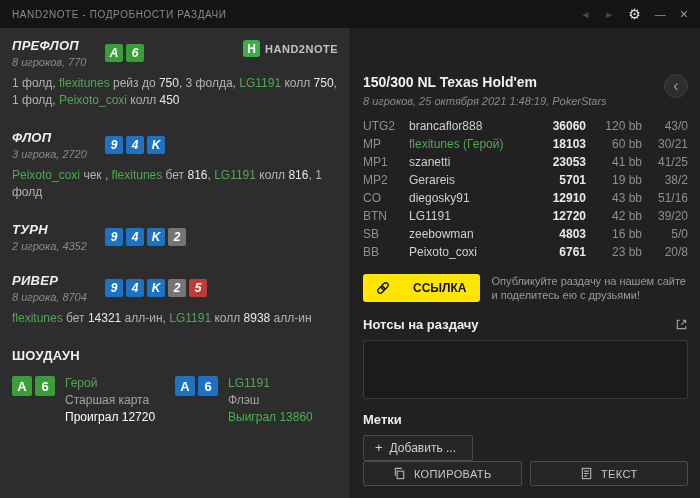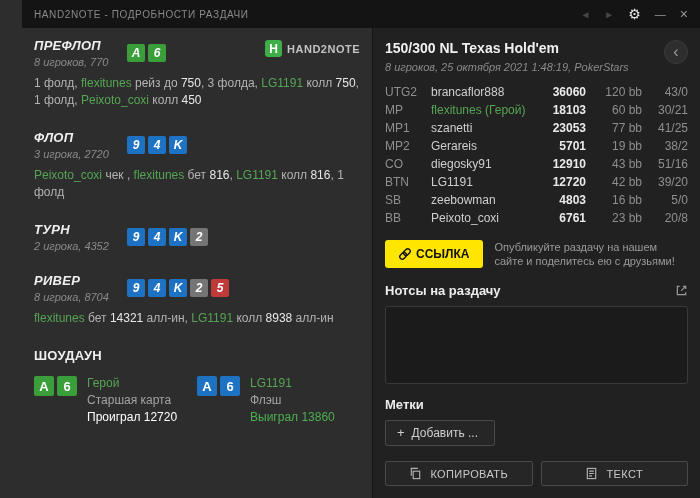--- a/index.html
+++ b/index.html
@@ -1,18 +1,18 @@
 <!DOCTYPE html>
 <html><head>
 <meta charset="utf-8">
 <style>
   * { margin:0; padding:0; box-sizing:border-box; }
   html,body { background:#000; }
   body { font-family:"Liberation Sans", sans-serif; }
-  .window { width:700px; height:498px; background:#2d2d2d; display:flex; flex-direction:column; overflow:hidden;padding-left:22px; }
+  .window { width:700px; height:498px; background:#2d2d2d; display:flex; flex-direction:column; overflow:hidden; }
 
   
   .titlebar { height:28px; flex:0 0 28px; background:#141414; display:flex; align-items:center; padding:0 12px; }
   .tb-title { font-size:10px; color:#8a8a8a; letter-spacing:0.6px; }
   .tb-controls { margin-left:auto; display:flex; align-items:center; gap:14px; }
   .tb-nav { color:#474747; font-size:10px; cursor:default; }
   .tb-gear { color:#e4e4e4; font-size:14px; line-height:1; cursor:pointer; }
   .tb-min { color:#9a9a9a; font-size:11px; cursor:pointer; }
   .tb-close { color:#9a9a9a; font-size:14px; cursor:pointer; }
 
@@ -38,36 +38,36 @@
 
   .showdown { margin-top:6px; }
   .showdown-row { display:flex; margin-top:13px; }
   .sd-player { flex:1; display:flex; gap:7px; align-items:flex-start; }
   .sd-info .sd-name { font-size:12px; color:#55a555; cursor:pointer; }
   .sd-info .sd-hand { font-size:12px; color:#a3a3a3; margin-top:3px; }
   .sd-info .sd-result { font-size:12px; margin-top:3px; }
 
   
   .right { flex:1; background:#212121; border-left:1px solid #151515; padding:12px; display:flex; flex-direction:column; }
-  .rp-head { display:flex; justify-content:space-between; align-items:flex-start; }
+  .rp-head { display:flex; justify-content:space-between; align-items:flex-start;margin-top:34px; }
   .rp-title { font-size:14px; font-weight:bold; color:#f0f0f0; }
   .rp-sub { font-size:11px; color:#8a8a8a; margin-top:5px;font-style:italic; }
   .back-btn { width:24px; height:24px; border-radius:50%; background:#2e2e2e; border:1px solid #3d3d3d; display:flex; align-items:center; justify-content:center; color:#9a9a9a; font-size:16px; line-height:1; cursor:pointer; flex:0 0 auto; }
 
   .p-table { margin-top:10px; }
   .p-row { display:grid; grid-template-columns:46px 1fr 54px 56px 46px; font-size:12px; height:18px; align-items:center; }
   .p-pos { color:#8f8f8f; }
   .p-name { color:#cfcfcf; }
   .p-name.hero { color:#55a555; }
   .p-stack { color:#eaeaea; font-weight:bold; text-align:right; }
   .p-bb { color:#8f8f8f; text-align:right; }
   .p-stats { color:#8f8f8f; text-align:right; }
 
   .share-row { display:flex; align-items:center; gap:12px; margin-top:13px; }
-  .link-btn { display:flex; align-items:center; gap:4px; background:#ffe600; color:#111; font-weight:bold; font-size:12px; border:none; padding:7px 13px; border-radius:3px; font-family:inherit; cursor:pointer; }
+  .link-btn { display:flex; align-items:center; gap:23px; background:#ffe600; color:#111; font-weight:bold; font-size:12px; border:none; padding:7px 13px; border-radius:3px; font-family:inherit; cursor:pointer; }
   .share-text { font-size:11px; color:#9a9a9a; line-height:14px; flex:1; }
 
   .notes-head { display:flex; justify-content:space-between; align-items:center; margin-top:15px; }
   .sec-title { font-size:13px; font-weight:bold; color:#ececec; }
   .popout { cursor:pointer; display:flex; }
   .notes { margin-top:8px; width:100%; height:78px; background:#1b1b1b; border:1px solid #3a3a3a; border-radius:3px; resize:none; color:#ddd; font-family:inherit; font-size:12px; padding:6px; outline:none; }
 
   .tags-title { margin-top:13px; }
   .add-tag { margin-top:8px; display:inline-flex; align-self:flex-start; align-items:center; gap:7px; background:#262626; border:1px solid #4a4a4a; color:#cfcfcf; font-size:12px; padding:4px 16px 5px 11px; border-radius:2px; font-family:inherit; cursor:pointer; }
   .add-tag .plus { font-size:13px; color:#cfcfcf; }
@@ -217,21 +217,21 @@
     <span class="p-name hero">flexitunes (Герой)</span>
     <span class="p-stack">18103</span>
     <span class="p-bb">60 bb</span>
     <span class="p-stats">30/21</span>
   </div>
 
   <div class="p-row">
     <span class="p-pos">MP1</span>
     <span class="p-name">szanetti</span>
     <span class="p-stack">23053</span>
-    <span class="p-bb">77 bb</span>
+    <span class="p-bb">41 bb</span>
     <span class="p-stats">41/25</span>
   </div>
 
   <div class="p-row">
     <span class="p-pos">MP2</span>
     <span class="p-name">Gerareis</span>
     <span class="p-stack">5701</span>
     <span class="p-bb">19 bb</span>
     <span class="p-stats">38/2</span>
   </div>

